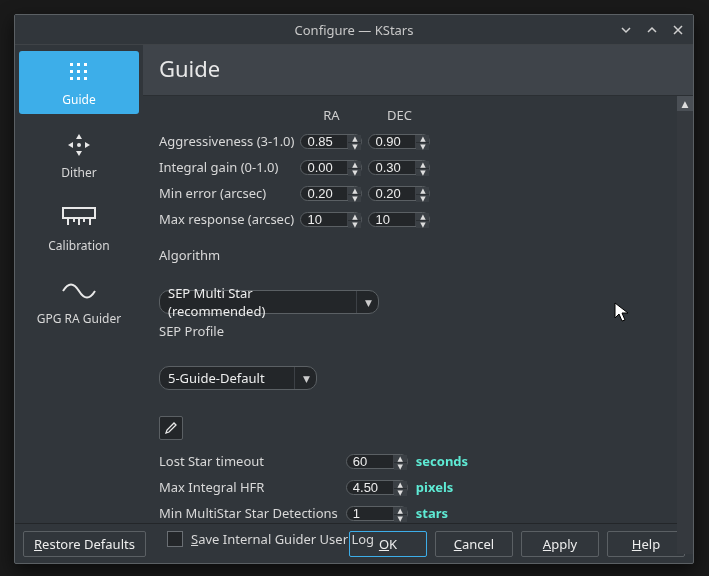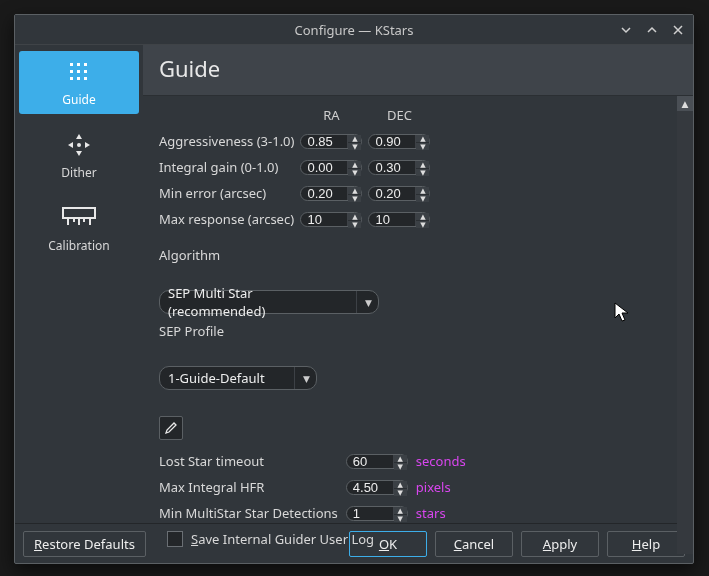--- a/index.html
+++ b/index.html
@@ -140,21 +140,21 @@
   }
   .combo .chev { font-size:9px; color:#ccc; border-left:1px solid #3d4146; padding-left:8px; height:100%; display:flex; align-items:center;}
 
   .icon-btn {
     width:24px; height:24px; display:inline-flex; align-items:center; justify-content:center;
     background:#232629; border:1px solid #5b6064; border-radius:2px; cursor:pointer;
   }
 
   table.other { border-collapse: collapse; }
   table.other td { padding: 4px 8px 4px 0; vertical-align: middle; white-space: nowrap; }
-  .unit { color:#d946ef; padding-left:4px; }
+  .unit { color:#5eead4; padding-left:4px;font-weight:bold; }
 
   .checkbox-row { display:flex; align-items:center; gap:8px; margin-top:4px; padding-left:8px;}
   .cb { width:16px; height:16px; border:1px solid #6a6f74; background:#232629; display:inline-block;}
 
   .button-bar {
     height: 40px;
     border-top: 1px solid #232629;
     display:flex; align-items:center;
     padding: 6px 8px;
     gap: 8px;
@@ -246,20 +246,28 @@
                 <line x1="6" y1="11" x2="6" y2="18"></line>
                 <line x1="12" y1="11" x2="12" y2="15"></line>
                 <line x1="17" y1="11" x2="17" y2="18"></line>
                 <line x1="22" y1="11" x2="22" y2="15"></line>
                 <line x1="28" y1="11" x2="28" y2="18"></line>
               </g>
             </svg>
         </div>
         <span class="side-label">Calibration</span>
       </div>
+      <div class="side-item">
+        <div class="icon-box">
+          <svg width="34" height="22" viewBox="0 0 34 22">
+              <path d="M1 11 Q9 -2 17 11 T33 11" fill="none" stroke="#e8e8e8" stroke-width="2"></path>
+            </svg>
+        </div>
+        <span class="side-label">GPG RA Guider</span>
+      </div>
     </div>
 
     <div class="main">
       <div class="main-header">Guide</div>
 
       <div class="scroll-area">
         <div class="scroll-content">
 
           <table class="params">
             <tbody>
@@ -376,21 +384,21 @@
             <span class="lbl">Algorithm</span>
             <span class="combo" style="width:220px; justify-content:space-between;">
               <span>SEP Multi Star (recommended)</span>
               <span class="chev">▼</span>
             </span>
           </div>
 
           <div class="row">
             <span class="lbl">SEP Profile</span>
             <span class="combo" style="width:158px; justify-content:space-between;">
-              <span>1-Guide-Default</span>
+              <span>5-Guide-Default</span>
               <span class="chev">▼</span>
             </span>
             <span class="icon-btn">
               <svg width="14" height="14" viewBox="0 0 14 14">
                   <path d="M2 12l1-3 7-7 2 2-7 7-3 1z" fill="none" stroke="#e8e8e8" stroke-width="1.3"></path>
                 </svg>
             </span>
           </div>
 
           <table class="other">

